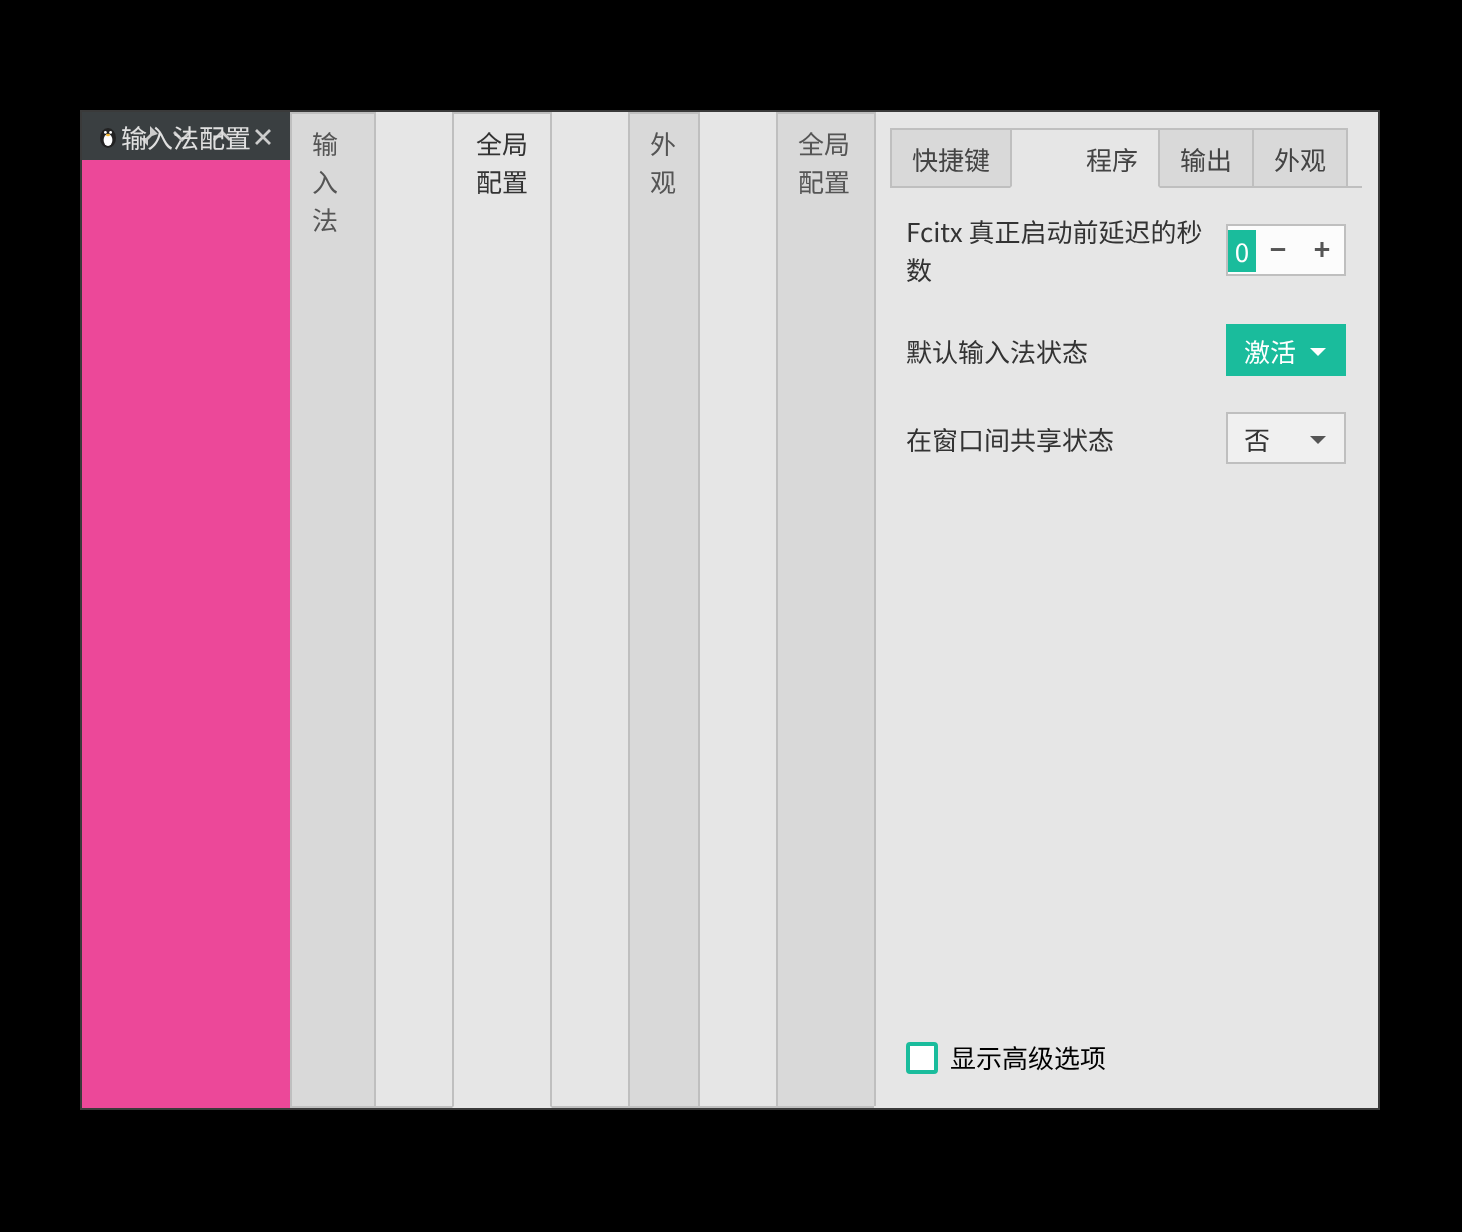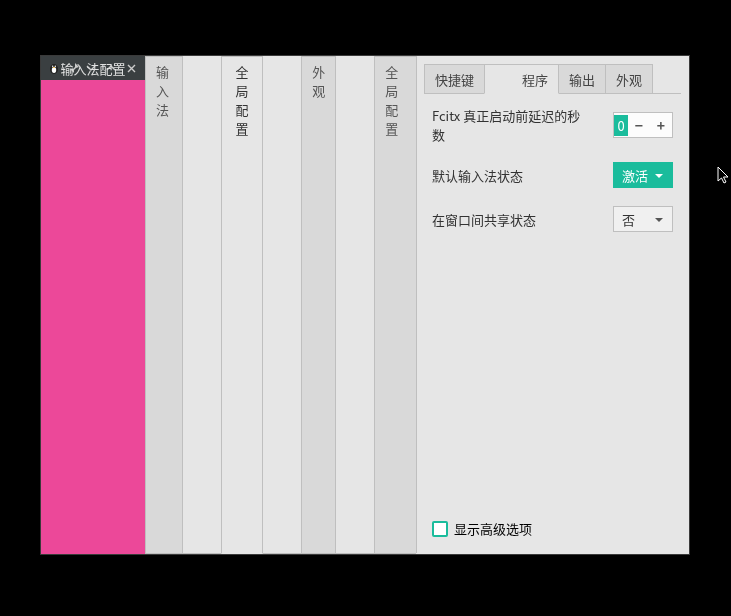--- a/index.html
+++ b/index.html
@@ -110,21 +110,21 @@
 .form-area {
   flex: 1;
   padding: 12px 8px 0 8px;
   display: flex;
   flex-direction: column;
   gap: 18px;
 }
 .form-row {
   display: flex;
   align-items: center;
-  gap: 21px;
+  gap: 0;
 }
 .form-label {
   width: 160px;
   color: #333;
   font-size: 13px;
 }
 .spin-input {
   flex: 1;
   height: 26px;
   border: 1px solid #bfbfbf;

